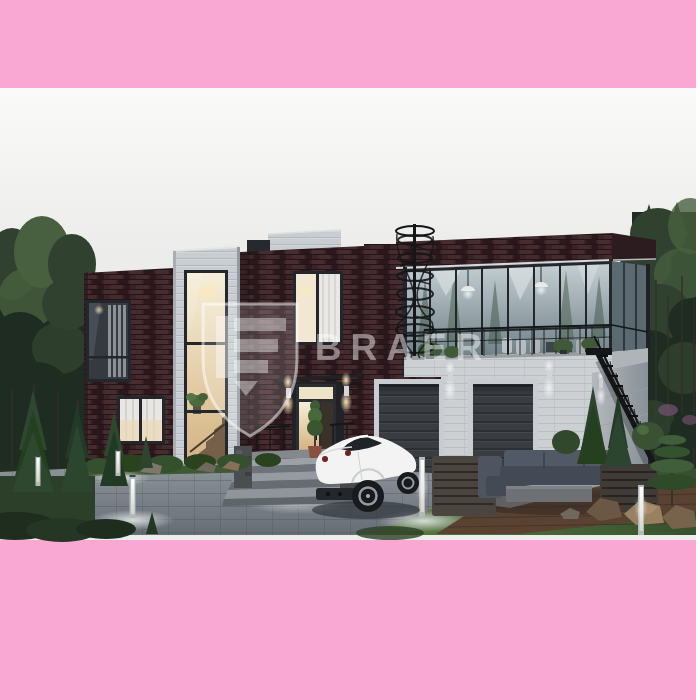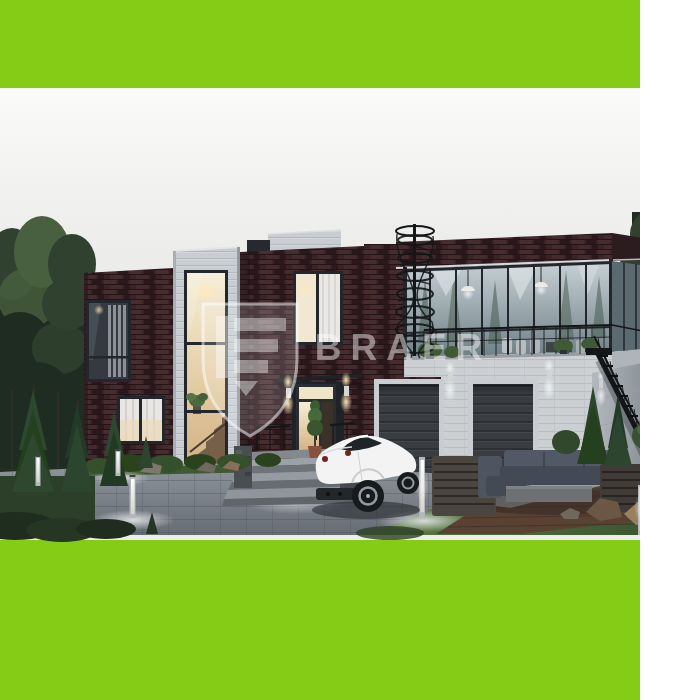--- a/index.html
+++ b/index.html
@@ -1,16 +1,16 @@
 <!DOCTYPE html>
 <html style="--sky: #f1f1ef; --forest_deep: #1e2c22; --forest_mid: #30422f; --forest_light: #48603f; --trunk: #332f28; --brick: #3a2428; --brick_hi: #472d30; --brick_lo: #2b181c; --panel: #c8cdd1; --panel_line: #b2b8bd; --white_brick: #ccd0d3; --frame: #23272b; --glass_top: #c6d0d4; --glass_bot: #6e7f86; --glass_side: #5a6a70; --warm1: #f5eed9; --warm2: #e3cca4; --garage: #393d41; --garage_line: #2c3034; --trim: #c9cdd1; --metal: #141618; --drive: #7e858c; --drive_dark: #51575e; --grass: #54733e; --grass_dark: #2f4529; --deck: #5a4232; --deck_line: #47342a; --sofa: #525966; --sofa_dark: #434a56; --concrete: #9aa0a5; --rock: #77624c; --rock_hi: #99805f;"><head>
 <meta charset="utf-8">
 <style>
   html,body{margin:0;padding:0;background:#ffffff;}
-  .stage{position:relative;width:640px;height:700px;background:#84cc16;overflow:hidden;
+  .stage{position:relative;width:696px;height:700px;background:#f9a8d4;overflow:hidden;
          font-family:"Liberation Sans", sans-serif;}
   .stage svg{position:absolute;left:0;top:0;}
   .wm-text{font-family:"Liberation Sans", sans-serif;font-weight:bold;}
 </style>
 </head>
 <body>
 
 <div class="stage">
 
 <svg width="700" height="700" viewBox="0 0 700 700">

